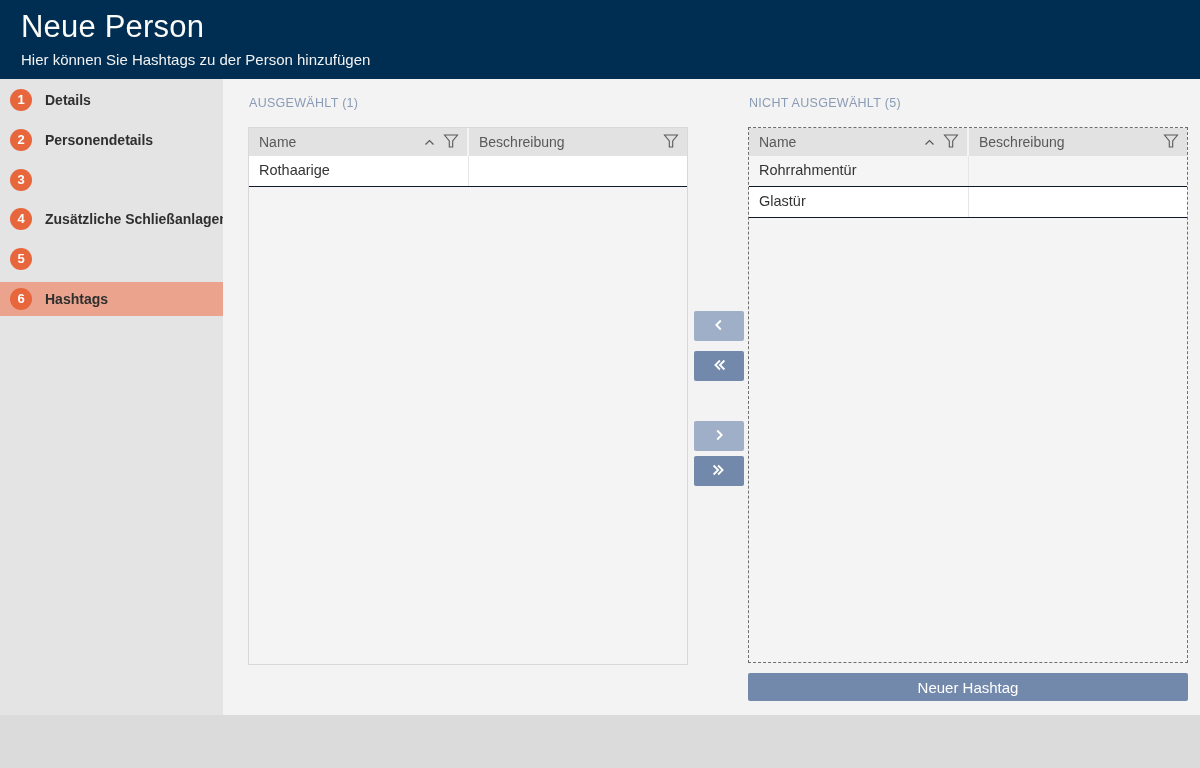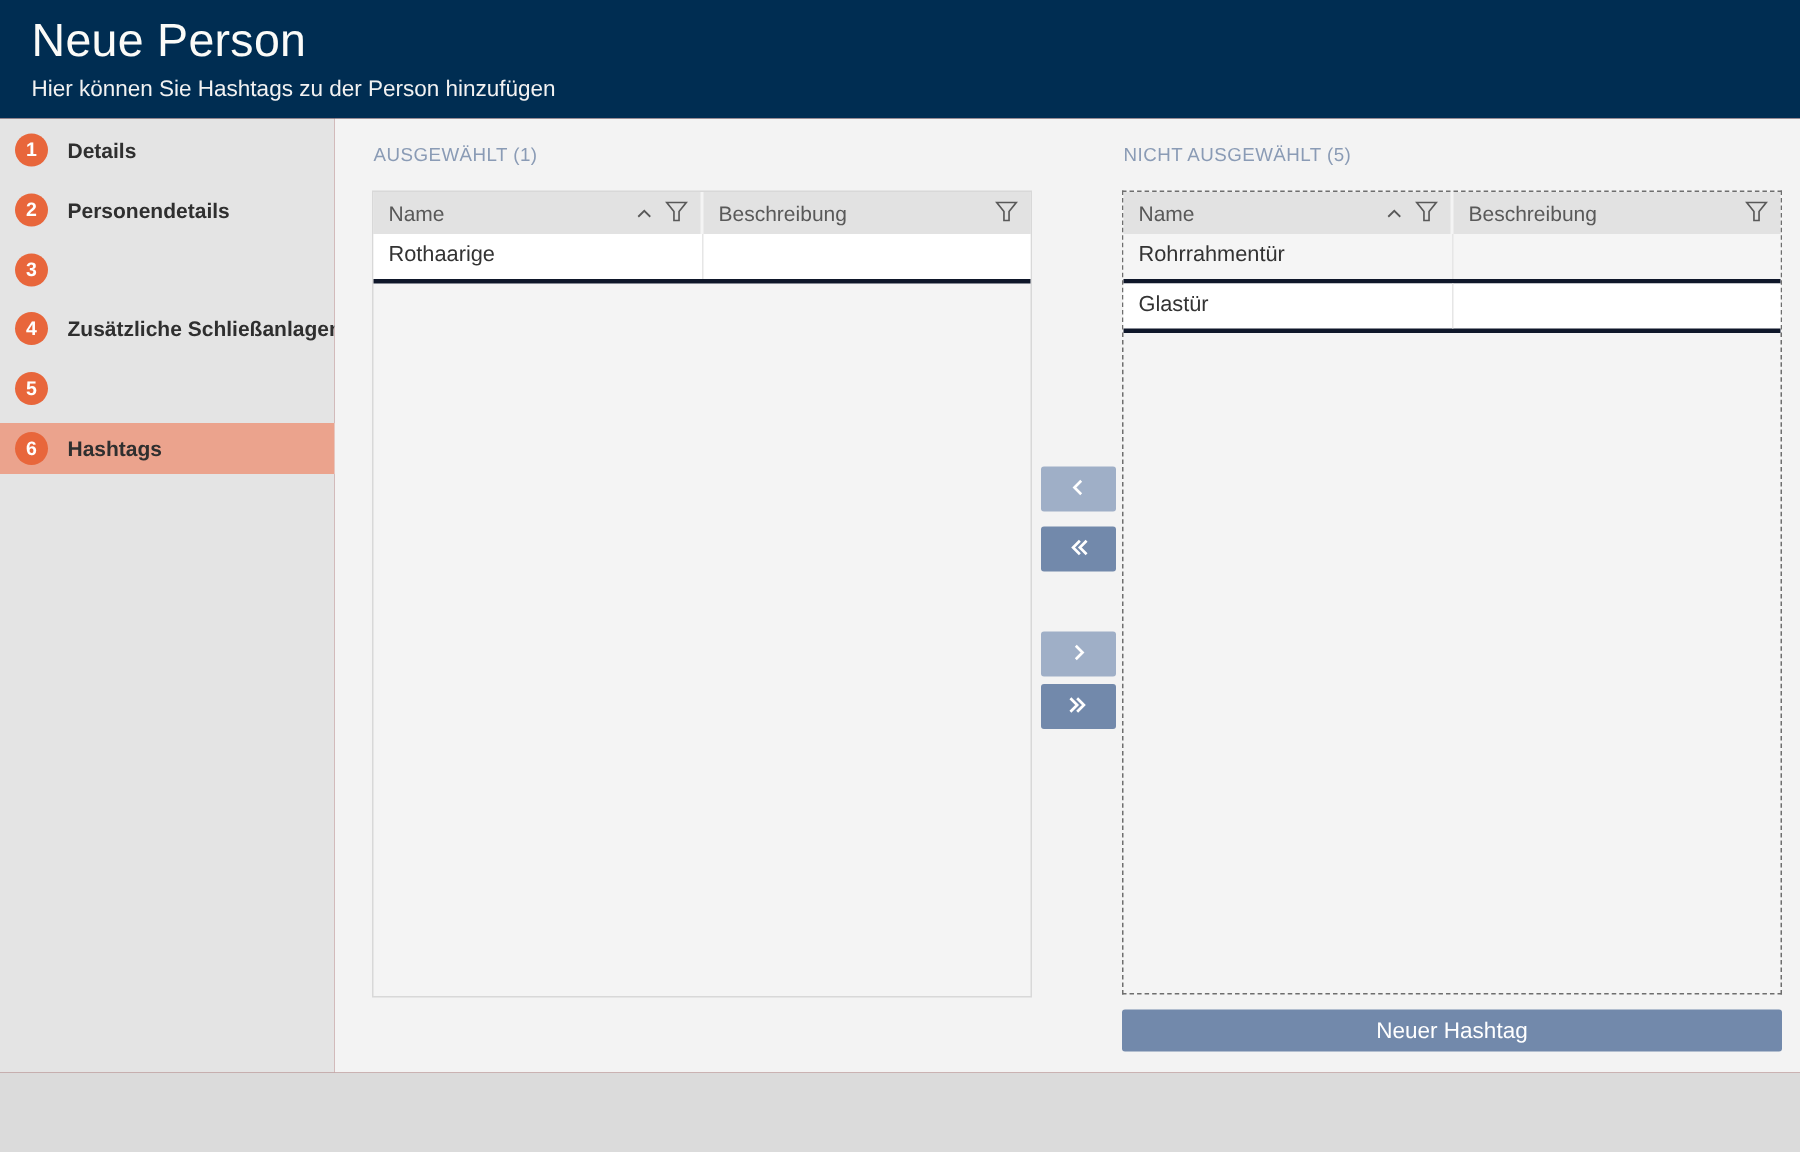--- a/index.html
+++ b/index.html
@@ -31,21 +31,21 @@
   .dual-table{position:absolute;top:127px;width:440px;box-sizing:border-box;background:#F4F4F4;}
   #table-selected{left:248px;height:538px;border:1px solid #D8D8D8;}
   #table-unselected{left:748px;height:536px;border:1px dashed #6E6E6E;}
 
   .thead{display:flex;height:28px;background:#E2E2E2;}
   .th{box-sizing:border-box;display:flex;align-items:center;padding:0 8px 0 10px;font-size:14px;color:#595959;}
   .th-name{width:220px;border-right:2px solid #F4F4F4;}
   .th-desc{flex:1;}
   .th .spacer{flex:1;}
   .th .sort{margin-right:8px;display:flex;align-items:center;}
-  .trow{display:flex;height:30px;background:#FFFFFF;border-bottom:3px solid #0f172a;cursor:pointer;}
+  .trow{display:flex;height:30px;background:#FFFFFF;border-bottom:1px solid #0f172a;cursor:pointer;}
   .trow.alt{background:#F5F5F5;}
   .td-name{box-sizing:border-box;width:220px;border-right:1px solid #E6E6E6;padding:0 10px;line-height:29px;
     font-size:14.5px;color:#333;white-space:nowrap;overflow:hidden;}
   .td-desc{flex:1;}
 
   
   .xfer{position:absolute;left:694px;width:50px;height:30px;border:none;border-radius:2px;
     display:flex;align-items:center;justify-content:center;cursor:pointer;padding:0;}
   .xfer.enabled{background:#7289AB;}
   .xfer.disabled{background:#9FAFC7;}

